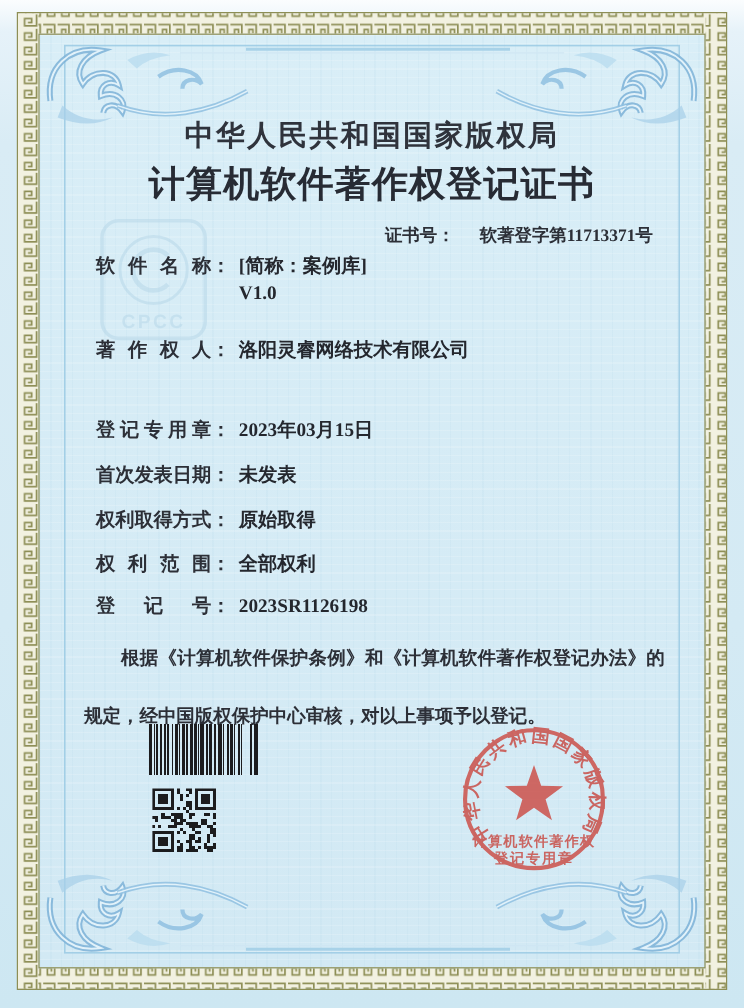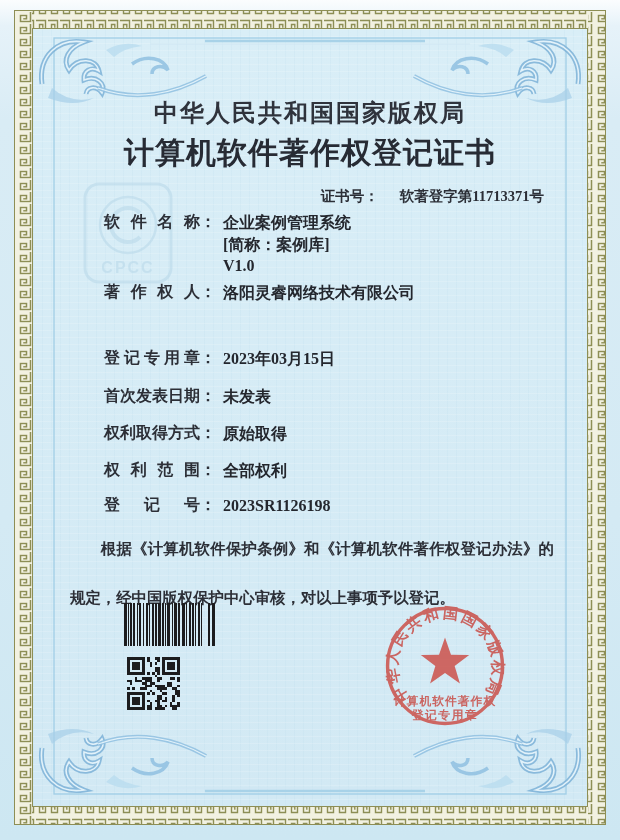--- a/index.html
+++ b/index.html
@@ -27,21 +27,21 @@
   }
   .cert-title{
     position:absolute;left:0;right:0;top:133px;text-align:center;
     font-size:30px;font-weight:800;letter-spacing:1px;color:#272b34;
   }
   .cert-no{
     position:absolute;right:76px;top:187px;
     font-size:14.5px;font-weight:700;color:#2c2f37;white-space:nowrap;
   }
   .cert-no .v{margin-left:21px;}
-  .row{position:absolute;left:0;right:0;display:flex;align-items:flex-start;padding-left:104px;}
+  .row{position:absolute;left:0;right:0;display:flex;align-items:flex-start;padding-left:80px;}
   .flab{
     display:inline-block;width:96px;font-size:16px;font-weight:700;color:#2c2f37;
     text-align:justify;text-align-last:justify;white-space:nowrap;
   }
   .fcolon{font-size:16px;font-weight:700;color:#2c2f37;width:16px;display:inline-block;}
   .fval{margin-left:7px;font-size:16px;font-weight:700;color:#24272e;line-height:21.5px;}
   .statement{
     position:absolute;left:70px;top:524px;width:484px;
     font-size:15.4px;line-height:49px;font-weight:600;color:#2c2f37;
     text-indent:2em;text-align:justify;
@@ -120,21 +120,20 @@
   <div class="cert-title">计算机软件著作权登记证书</div>
 
   <div class="cert-no">
     <span>证书号：</span><span class="v">软著登字第11713371号</span>
   </div>
 
   <div class="row" style="top:212px">
     <span class="flab">软件名称</span>
       <span class="fcolon">：</span>
     <div class="fval">
-      <div>企业案例管理系统</div>
       <div>[简称：案例库]</div>
       <div>V1.0</div>
     </div>
   </div>
   <div class="row" style="top:282px">
     <span class="flab">著作权人</span>
       <span class="fcolon">：</span>
     <div class="fval">
       <div>洛阳灵睿网络技术有限公司</div>
     </div>

